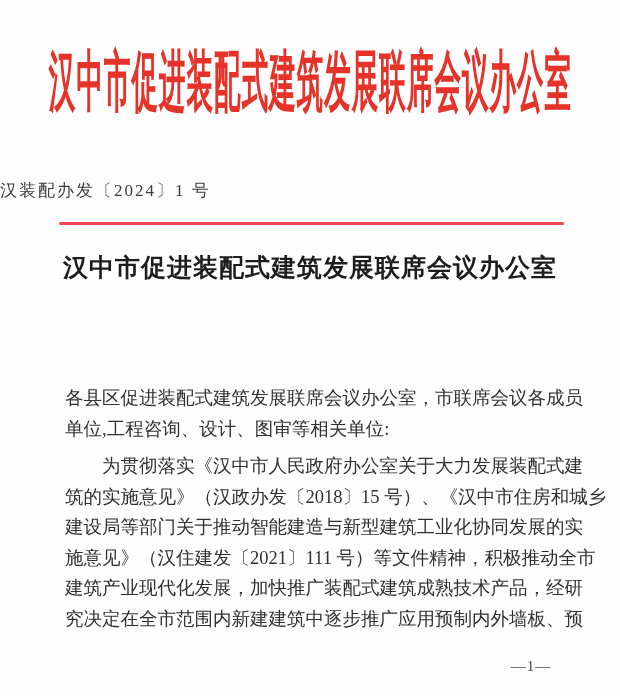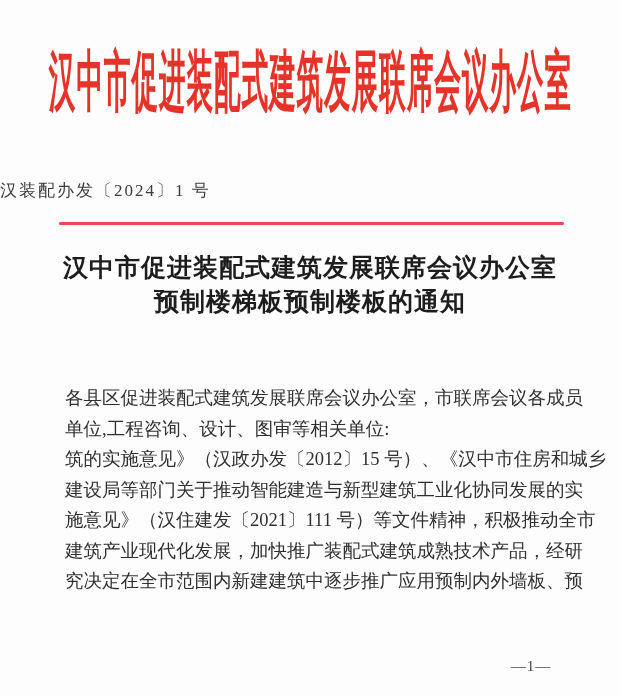--- a/index.html
+++ b/index.html
@@ -119,27 +119,27 @@
   <div class="letterhead">
     <span class="letterhead-text">汉中市促进装配式建筑发展联席会议办公室</span>
   </div>
 
   <div class="doc-number">汉装配办发〔2024〕1 号</div>
 
   <div class="red-rule"></div>
 
   <div class="doc-title">
     <div>汉中市促进装配式建筑发展联席会议办公室</div>
-    <div>预制楼梯板预制楼板的通知</div>
   </div>
 
   <div class="doc-body">
     <div class="body-line">各县区促进装配式建筑发展联席会议办公室，市联席会议各成员</div>
     <div class="body-line flush-left">单位,工程咨询、设计、图审等相关单位:</div>
-    <div class="body-line">筑的实施意见》（汉政办发〔2012〕15 号）、《汉中市住房和城乡</div>
+    <div class="body-line para-start">为贯彻落实《汉中市人民政府办公室关于大力发展装配式建</div>
+    <div class="body-line">筑的实施意见》（汉政办发〔2018〕15 号）、《汉中市住房和城乡</div>
     <div class="body-line">建设局等部门关于推动智能建造与新型建筑工业化协同发展的实</div>
     <div class="body-line">施意见》（汉住建发〔2021〕111 号）等文件精神，积极推动全市</div>
     <div class="body-line">建筑产业现代化发展，加快推广装配式建筑成熟技术产品，经研</div>
     <div class="body-line">究决定在全市范围内新建建筑中逐步推广应用预制内外墙板、预</div>
   </div>
 
   <div class="page-number">—1—</div>
 
 </div>
 

